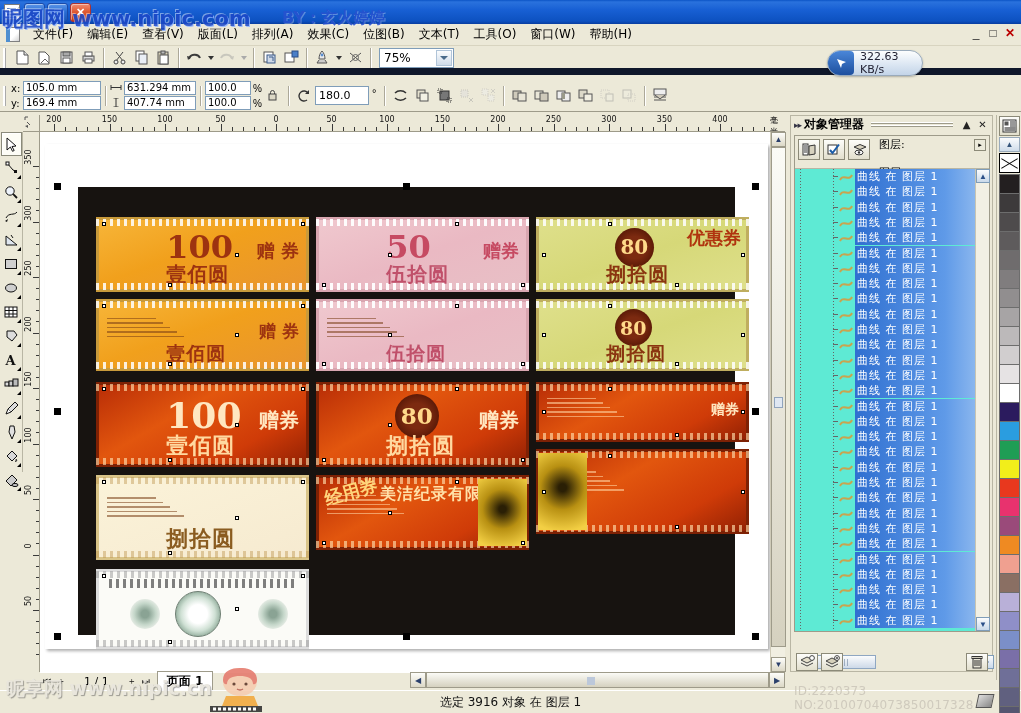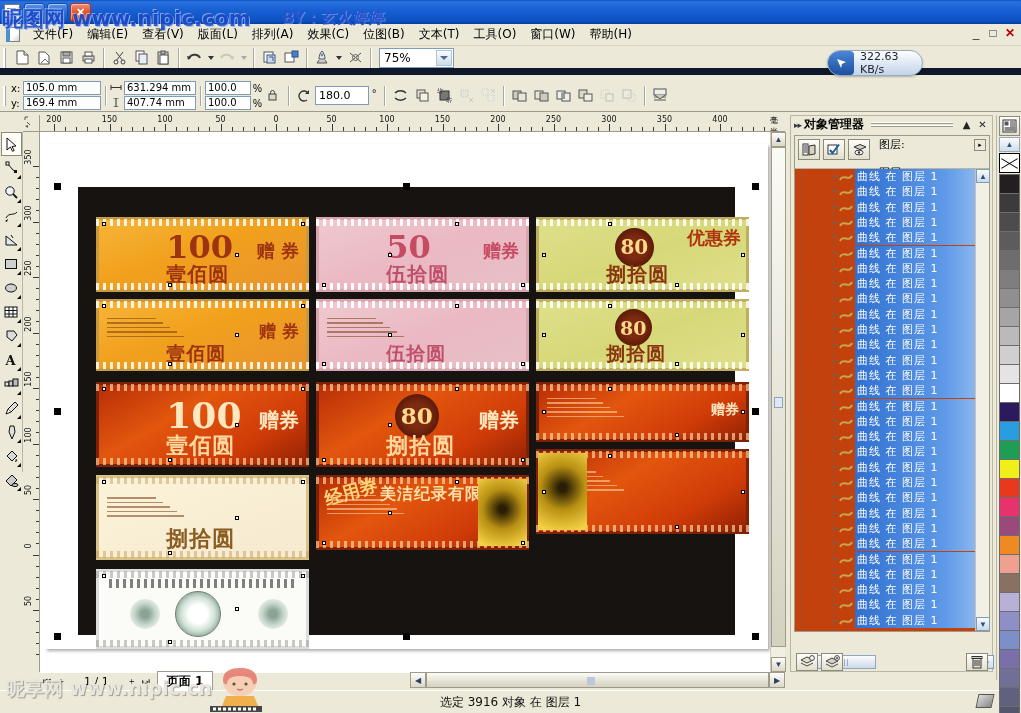--- a/index.html
+++ b/index.html
@@ -290,21 +290,21 @@
     border:1px solid #8c8a78; display:flex;align-items:center;justify-content:center;
   }
   .om-layername {
     flex:1; padding-left:6px; font-size:11px; font-family:"DejaVu Sans",sans-serif;
     line-height:11px;
   }
   .om-opt { width:12px;height:12px;border:1px solid #8c8a78;background:#eceada;
     display:flex;align-items:center;justify-content:center;font-size:7px; }
   .om-list {
     position:absolute; left:0; top:33px; width:194px; height:462px; overflow:hidden;
-    background:#c2410c;
+    background:#5eead4;
   }
   .om-row {
     height:15.3px; display:flex; align-items:center; position:relative;
     font-size:11px; font-family:"DejaVu Sans",sans-serif;
   }
   .om-guide { position:absolute; left:5px; top:0; bottom:0; width:1px;
     background:repeating-linear-gradient(to bottom,#666 0 1px,transparent 1px 3px); }
   .om-guide2 { position:absolute; left:38px; top:0; bottom:0; width:1px;
     background:repeating-linear-gradient(to bottom,#666 0 1px,transparent 1px 3px); }
   .om-curveic { position:absolute; left:44px; top:3px; width:14px; height:9px; }
@@ -1135,20 +1135,21 @@
     <div class="sb-btn" style="position:absolute;left:359px;top:0;width:16px;height:16px;">▶</div>
   </div>
 
   <div class="statusbar">
     <div class="status-text">选定 3916 对象 在 图层 1</div>
     <div class="status-swatches">
       <div class="sw-fill"></div>
       <div class="sw-out"></div>
     </div>
   </div>
+  <div style="position:absolute;left:794px;top:684px;font-size:12px;color:#cfcabd;font-family:'DejaVu Sans',sans-serif;letter-spacing:.2px;z-index:55;">ID:2220373 NO:20100704073850017328</div>
 
   <div class="docker">
     <div class="docker-title">
       <span class="dk-arrows">▸▸</span>
       <span>对象管理器</span>
       <span class="dk-rule"></span>
       <span class="dk-roll">▲</span>
       <span class="dk-close">✕</span>
     </div>
 

